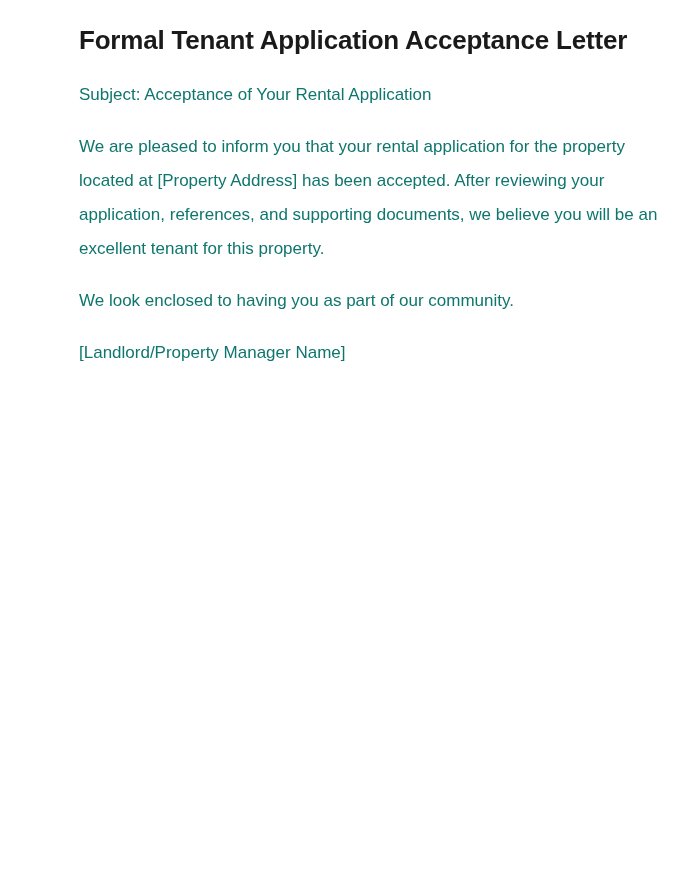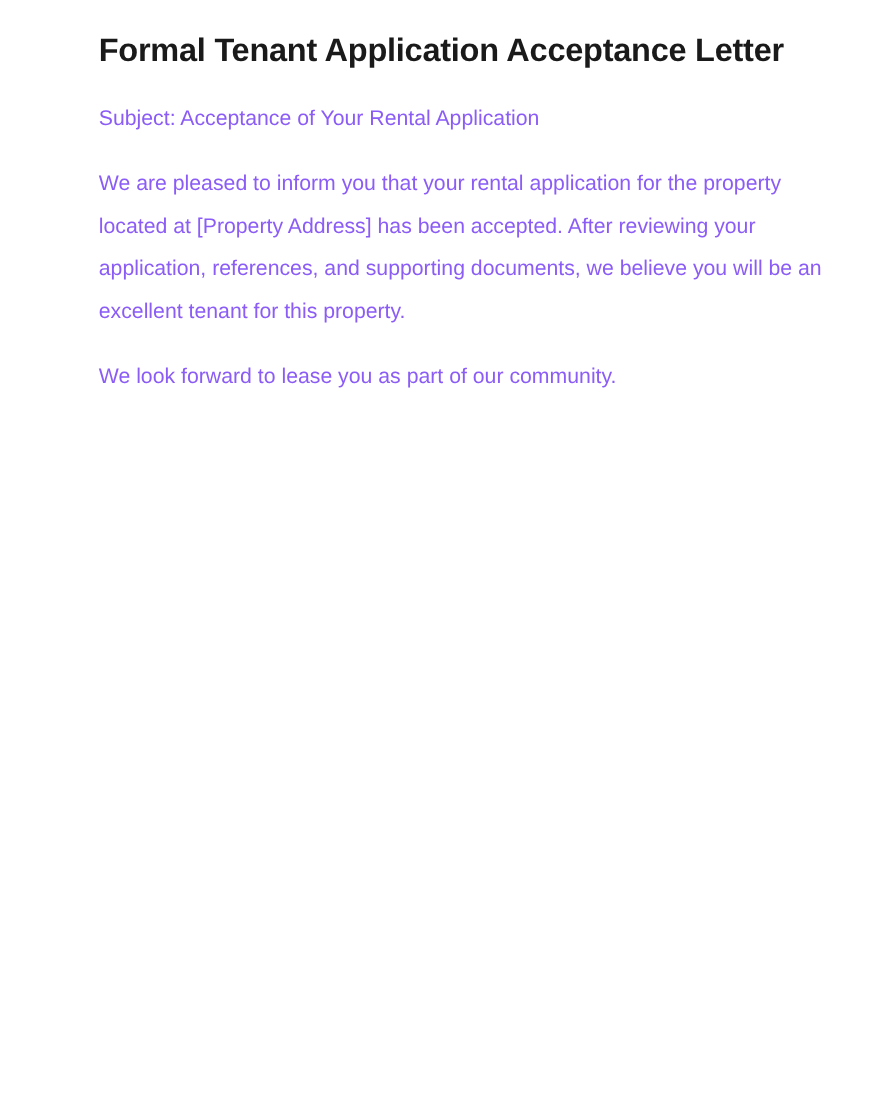--- a/index.html
+++ b/index.html
@@ -30,21 +30,21 @@
     color: #1a1a1a;
     margin: 0 0 22px 0;
     letter-spacing: -0.2px;
   }
   .doc-body {
     max-width: 602px;
   }
   .para {
     font-size: 17px;
     line-height: 34px;
-    color: #8b5cf6;
+    color: #0f766e;
     margin: 0 0 18px 0;
     font-weight: normal;
     text-align: left;
     white-space: normal;
   }
   .para:last-child {
     margin-bottom: 0;
   }
 </style>
 </head>
@@ -56,18 +56,19 @@
 
   <div class="doc-body">
 
     <p class="para">Subject: Acceptance of Your Rental Application</p>
 
 
     <p class="para">We are pleased to inform you that your rental application for the property located at [Property Address] has been accepted. After reviewing your application, references, and supporting documents, we believe you will be an excellent tenant for this property.</p>
 
 
 
-    <p class="para">We look forward to lease you as part of our community.</p>
+    <p class="para">We look enclosed to having you as part of our community.</p>
 
 
+    <p class="para">[Landlord/Property Manager Name]</p>
 
   </div>
 </div>
 
 </body></html>

